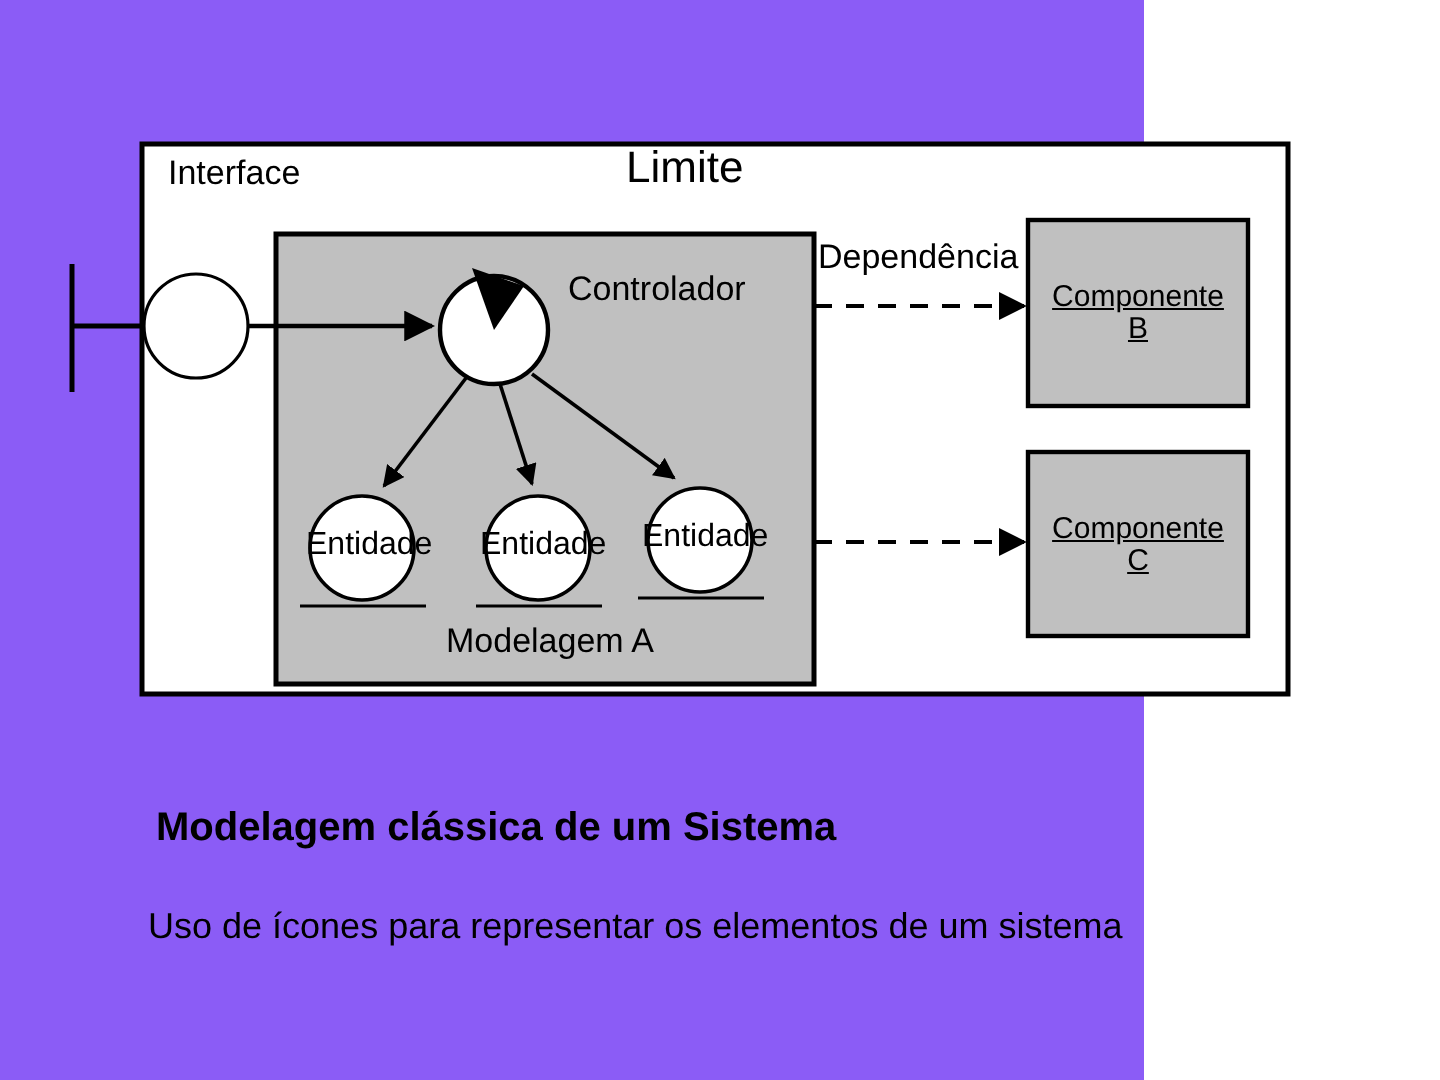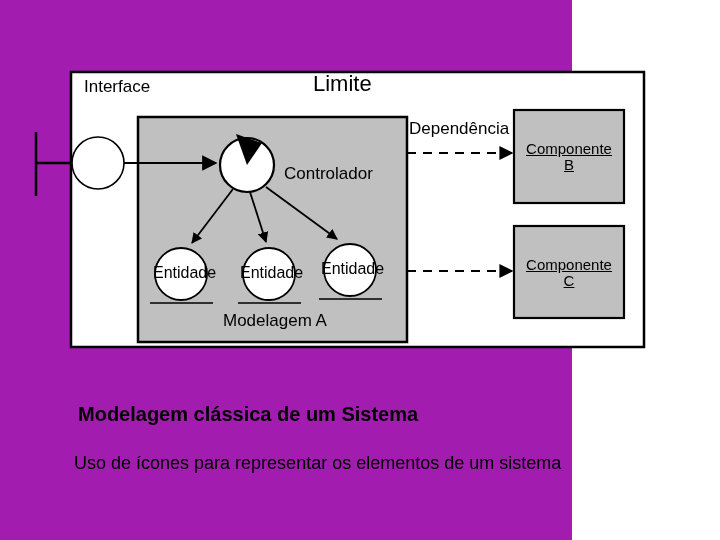--- a/index.html
+++ b/index.html
@@ -12,21 +12,21 @@
     height: 540px;
     position: relative;
     font-family: "Liberation Sans", sans-serif;
     overflow: hidden;
   }
   #slide {
     position: absolute;
     left: 0; top: 0;
     width: 572px;
     height: 540px;
-    background: #a21caf;
+    background: #8b5cf6;
   }
   
   #diagram-svg {
     position: absolute;
     left: 0; top: 0;
     width: 720px;
     height: 540px;
   }
   
   .lbl {
@@ -42,21 +42,20 @@
   }
   .lbl-limite {
     left: 313px;
     top: 72px;
     font-size: 22px;
   }
   .lbl-controlador {
     left: 284px;
     top: 136px;
     font-size: 17px;
-    margin-top: 29px;
   }
   .lbl-dependencia {
     left: 409px;
     top: 120px;
     font-size: 17px;
   }
   .lbl-componente-a {
     left: 223px;
     top: 312px;
     font-size: 17px;

